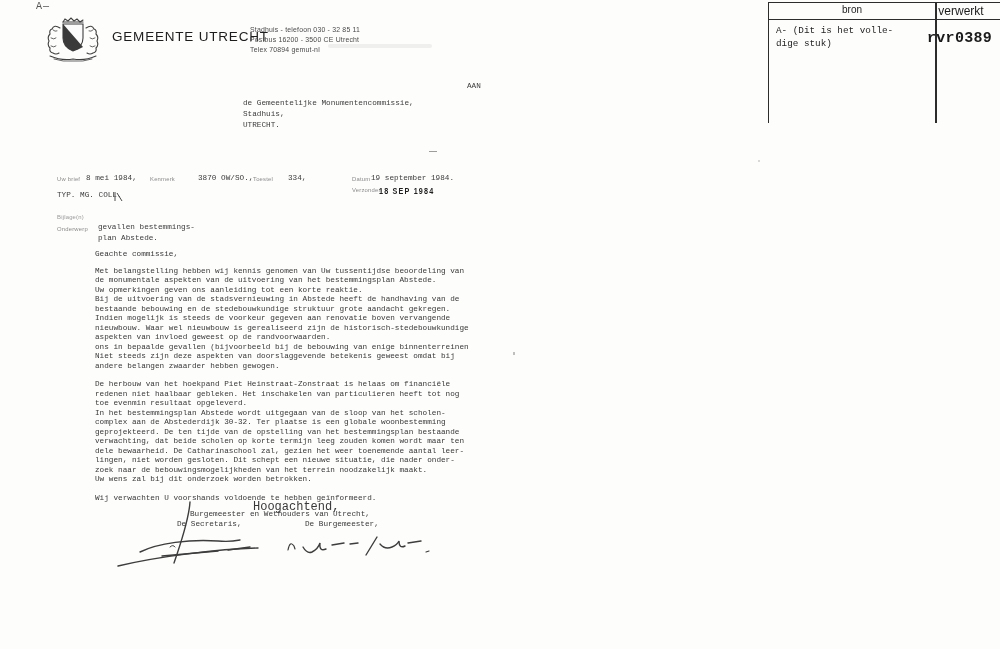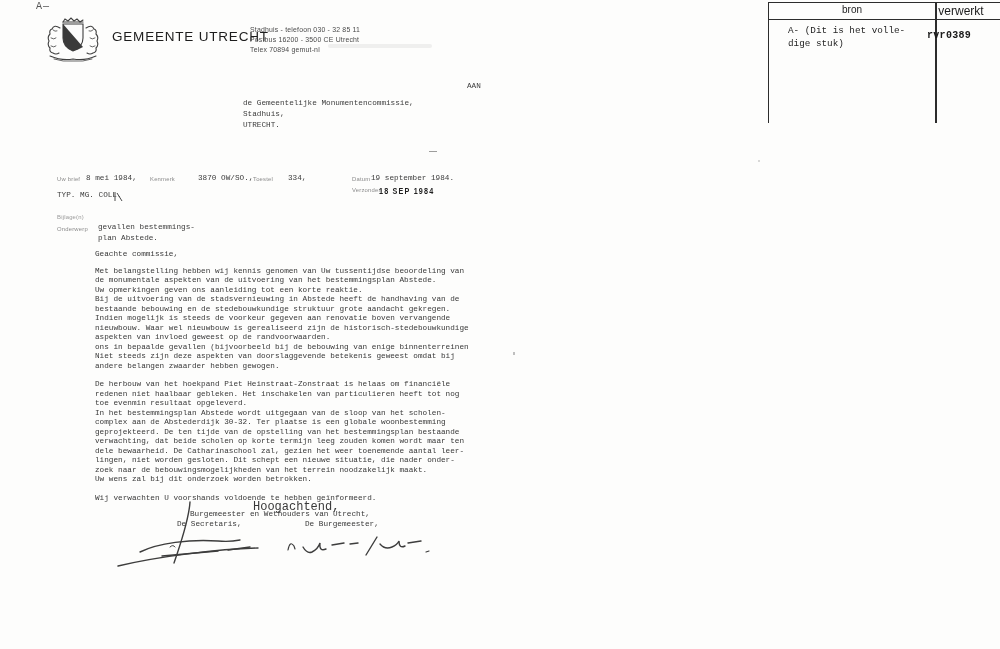--- a/index.html
+++ b/index.html
@@ -16,22 +16,22 @@
 
   
   .corner-mark{left:36px;top:1px;font-size:10px;color:#555;letter-spacing:1px;}
 
   
   .routing{left:768px;top:2px;width:232px;height:120px;border-top:1.5px solid #2c2c2c;border-left:1.5px solid #2c2c2c;}
   .routing .divider{position:absolute;left:166px;top:0;width:1.5px;height:120px;background:#2c2c2c;}
   .routing .header-row{position:absolute;left:0;top:0;width:232px;height:16px;border-bottom:1.5px solid #2c2c2c;}
   .routing .h-bron{position:absolute;left:0;top:1px;width:166px;text-align:center;font-size:10px;color:#1c1c1c;}
   .routing .h-verwerkt{position:absolute;left:168px;top:1px;width:48px;text-align:center;font-size:12px;color:#1c1c1c;}
-  .routing .note{position:absolute;left:7px;top:22px;width:160px;font-size:9.3px;line-height:12.5px;color:#242424;margin-left:12px;}
-  .routing .code{position:absolute;left:158px;top:27px;font-size:10px;font-weight:bold;color:#1a1a1a;letter-spacing:.3px;}
+  .routing .note{position:absolute;left:7px;top:22px;width:160px;font-size:9.3px;line-height:12.5px;color:#242424;}
+  .routing .code{position:absolute;left:158px;top:27px;font-size:15px;font-weight:bold;color:#1a1a1a;letter-spacing:.3px;}
 
   
   .logo{left:44px;top:16px;}
   .brand{left:112px;top:29px;font-size:13.5px;font-weight:normal;letter-spacing:.8px;color:#1d1d1d;}
   .contact{left:250px;top:25px;font-size:6.9px;line-height:10px;color:#4a4a4a;letter-spacing:.2px;}
   .smudge{left:328px;top:44px;width:104px;height:4px;background:rgba(60,60,60,.07);border-radius:2px;}
 
   
   .aan{left:419px;top:82px;font-size:7.7px;color:#3c3c3c;margin-left:48px;}
   .recipient{left:243px;top:98px;font-size:7.7px;line-height:11.2px;color:#3c3c3c;}

